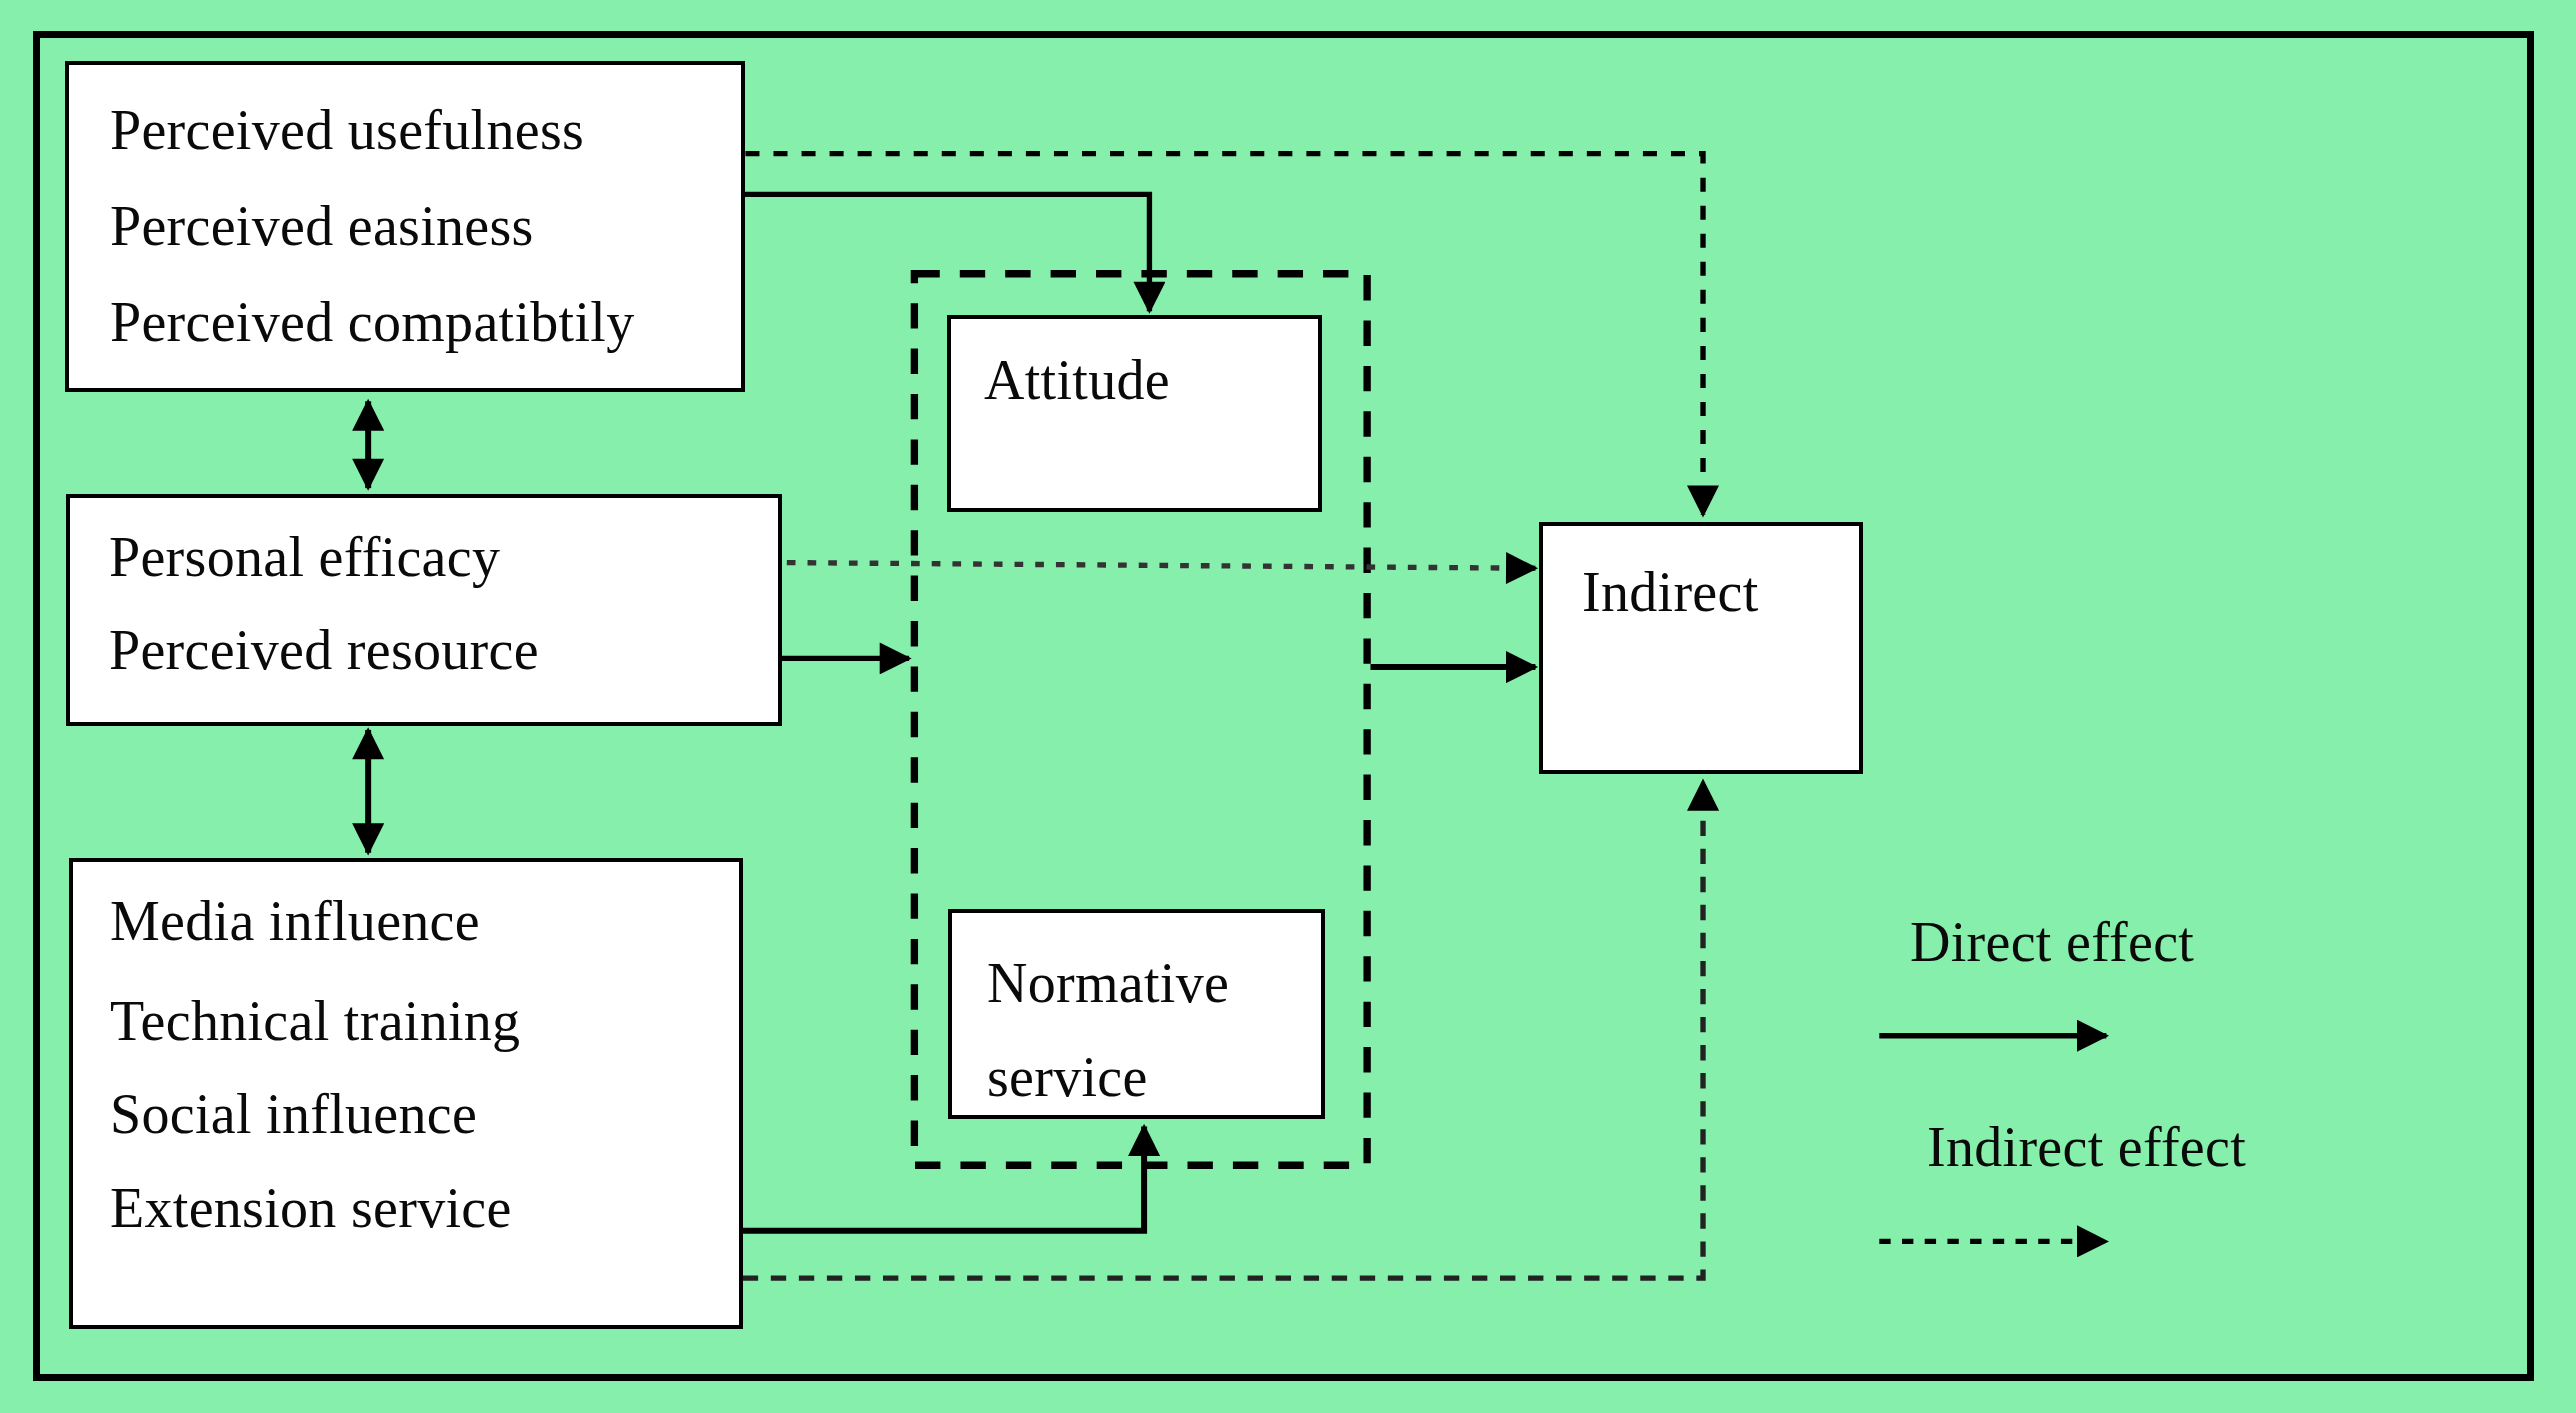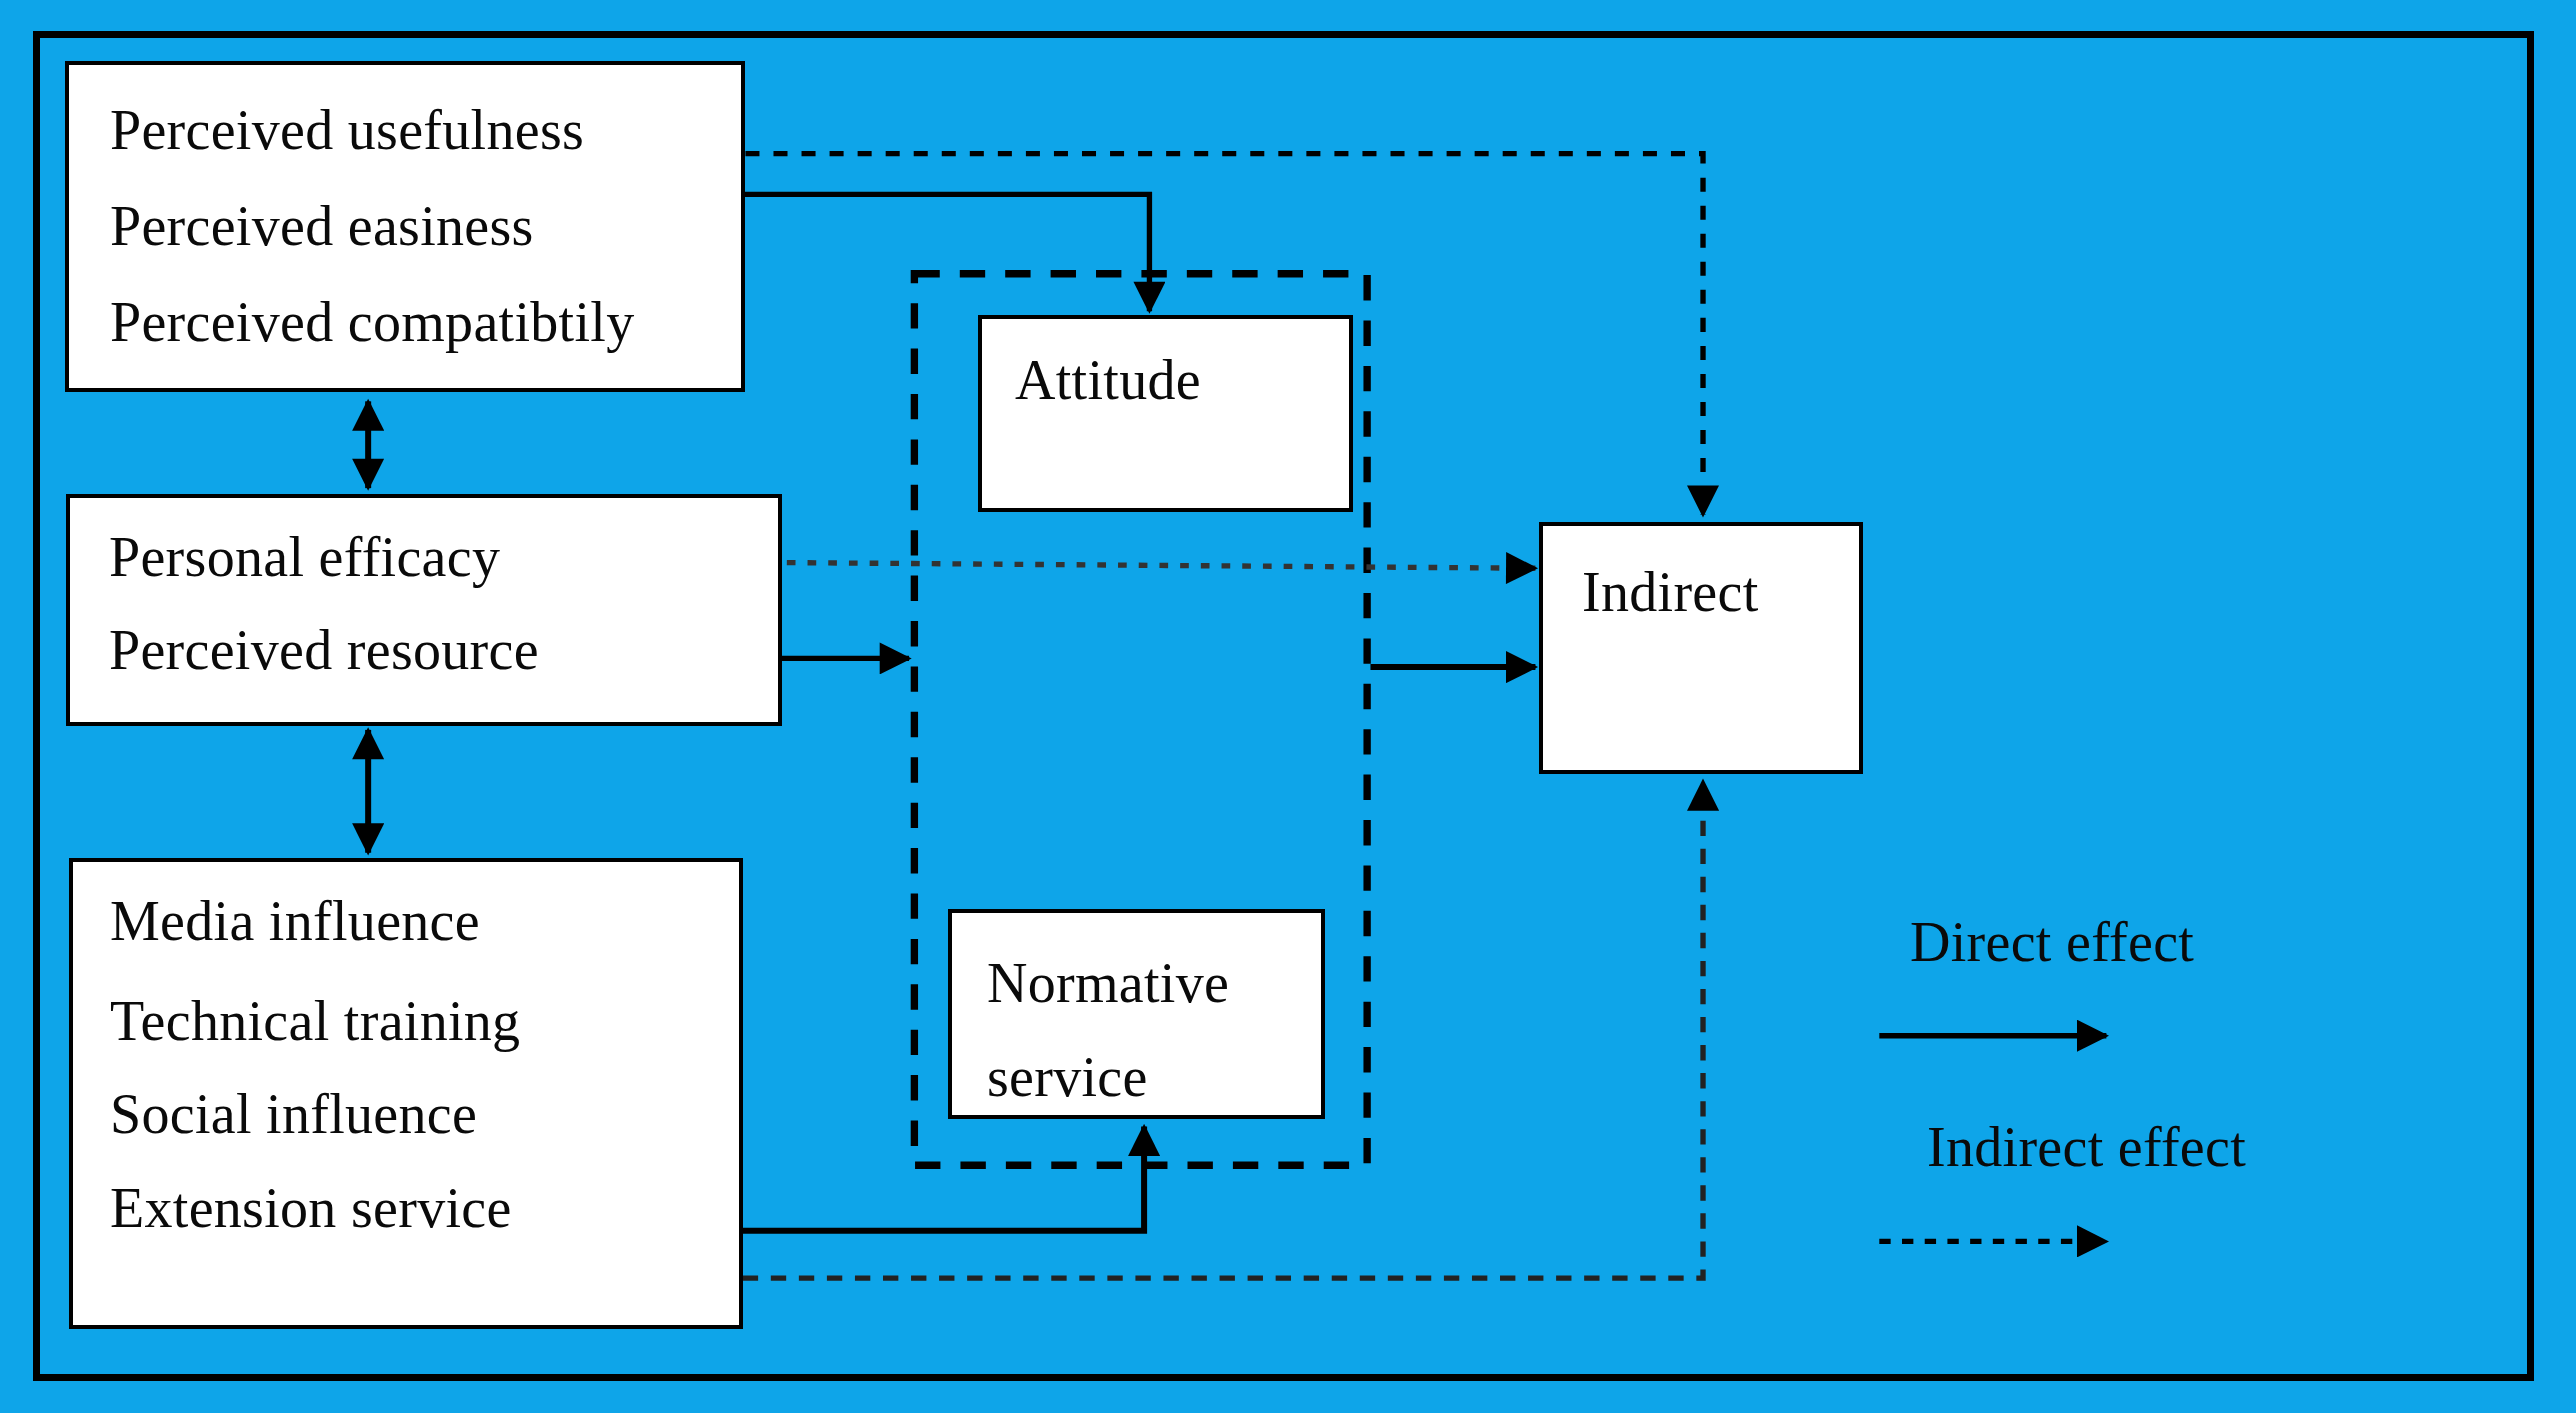--- a/index.html
+++ b/index.html
@@ -4,21 +4,21 @@
 <style>
   html, body {
     margin: 0;
     padding: 0;
     background: #ffffff;
   }
   #canvas {
     position: relative;
     width: 2576px;
     height: 1413px;
-    background: #0ea5e9;
+    background: #86efac;
     font-family: "Liberation Serif", serif;
     overflow: hidden;
   }
   .outer-frame {
     position: absolute;
     left: 33px; top: 31px;
     width: 2501px; height: 1350px;
     border: 7.3px solid #000;
     box-sizing: border-box;
   }
@@ -92,21 +92,21 @@
     <div class="txt" style="left:39px; top:124px;">Perceived resource</div>
   </div>
 
   <div class="box" style="left:69px; top:858px; width:674px; height:471px;">
     <div class="txt" style="left:37px; top:31px;">Media influence</div>
     <div class="txt" style="left:37px; top:131px;">Technical training</div>
     <div class="txt" style="left:37px; top:224px;">Social influence</div>
     <div class="txt" style="left:37px; top:318px;">Extension service</div>
   </div>
 
-  <div class="box" style="left:947px; top:315px; width:375px; height:197px;margin-left:31px;">
+  <div class="box" style="left:947px; top:315px; width:375px; height:197px;">
     <div class="txt" style="left:33px; top:33px;">Attitude</div>
   </div>
 
 
   <div class="box" style="left:948px; top:909px; width:377px; height:210px;padding-left:26px;">
     <div class="txt" style="left:35px; top:42px;">Normative</div>
     <div class="txt" style="left:35px; top:136px;">service</div>
   </div>
 
   <div class="box" style="left:1539px; top:522px; width:324px; height:252px;">

